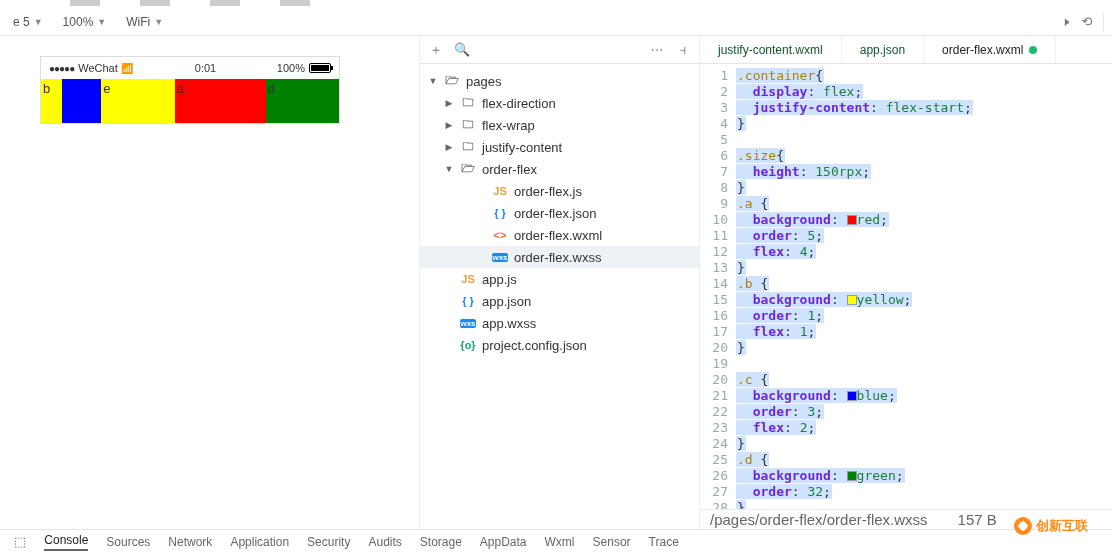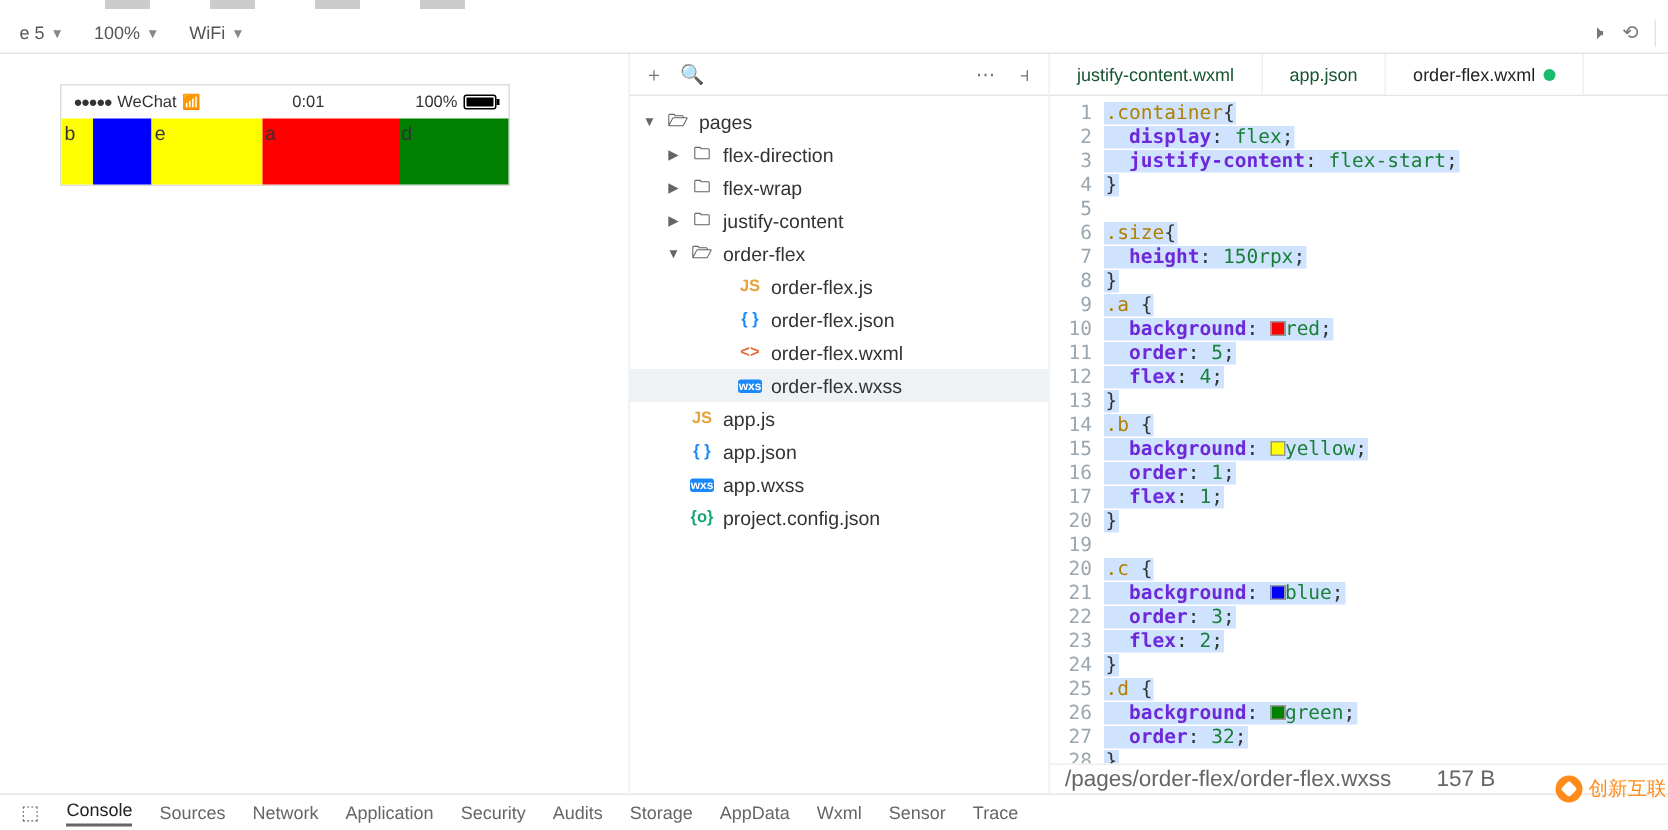--- a/index.html
+++ b/index.html
@@ -89,21 +89,21 @@
 .col-grn { display: inline-block; width: 10px; height: 10px; background: green; border: 1px solid #999; vertical-align: -1px; }
 
 .statusbar { height: 20px; border-top: 1px solid #eee; display: flex; align-items: center; gap: 30px; padding: 0 10px; font-size: 15px; color: #666; }
 
 
 .devtabs { height: 24px; border-top: 1px solid #e5e5e5; display: flex; align-items: center; gap: 18px; padding: 0 14px; font-size: 12px; color: #666; }
 .devtabs .pick { font-size: 13px; }
 .devtabs .on { color: #222; border-bottom: 2px solid #666; padding-bottom: 2px; }
 
 
-.wm { position: absolute; right: 1px; bottom: 18px; display: flex; align-items: center; gap: 4px; font-size: 13px; font-weight: normal; color: #ff8c1a; }
+.wm { position: absolute; right: 24px; bottom: 18px; display: flex; align-items: center; gap: 4px; font-size: 13px; font-weight: bold; color: #ff8c1a; }
 .wm i { width: 18px; height: 18px; border-radius: 50%; background: #ff8c1a; display: inline-block; position: relative; }
 .wm i::after { content: ""; position: absolute; inset: 5px; background: #fff; border-radius: 2px; transform: rotate(45deg); }
 </style>
 </head>
 <body>
 
 <div class="root">
 
   <div class="crumbs">
       <span></span>

